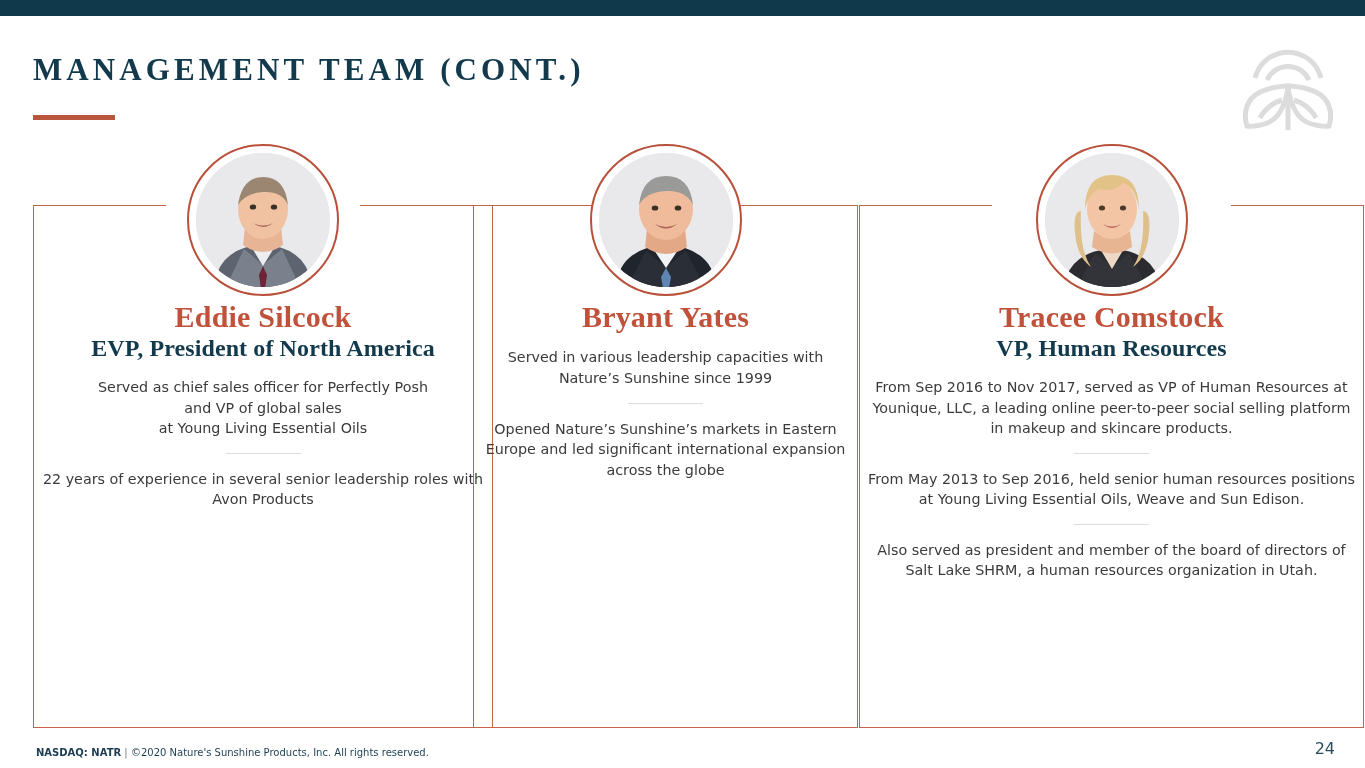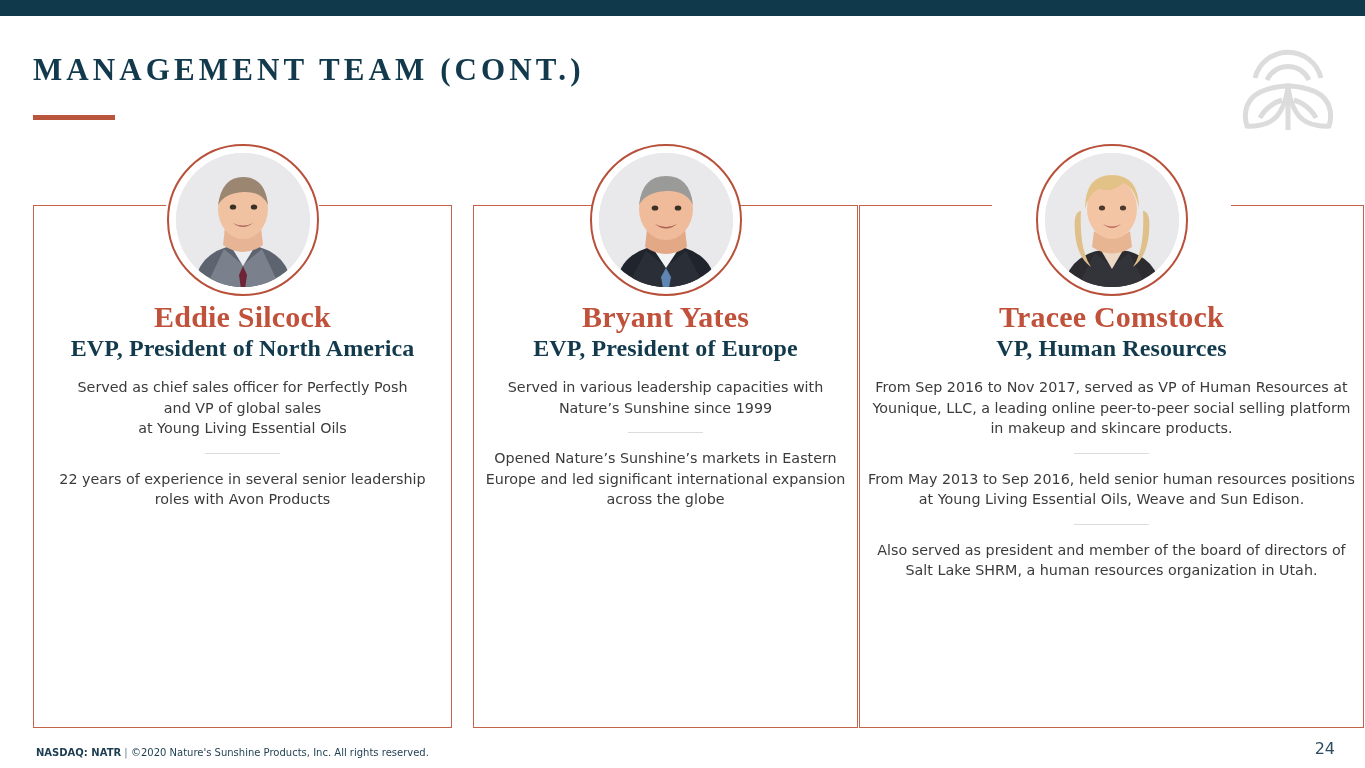--- a/index.html
+++ b/index.html
@@ -31,21 +31,21 @@
   }
   
   .logo{
     position:absolute;right:22px;top:26px;width:110px;height:106px;
     opacity:1;
   }
   
   .card{
     position:absolute;top:205px;height:523px;
   }
-  .card-1{left:33px;width:419px;}
+  .card-1{left:33px;width:460px;}
   .card-2{left:473px;width:385px;}
   .card-3{left:859px;width:505px;}
 
   
   .bd{position:absolute;background:#C4624B;}
   .bd-left{left:0;top:0;width:1px;height:523px;}
   .bd-right{right:0;top:0;width:1px;height:523px;}
   .bd-bottom{left:0;bottom:0;width:100%;height:1px;}
   .bd-top-l{left:0;top:0;height:1px;width:133px;}
   .bd-top-r{right:0;top:0;height:1px;width:133px;}
@@ -198,21 +198,20 @@
         <path d="M40 52 q3 -29 27 -29 q24 0 27 29 q-7 -15 -27 -14 q-20 1 -27 14 Z" fill="#9a9a98"></path>
         <ellipse cx="56" cy="55" rx="3.3" ry="2.6" fill="#3a3026"></ellipse>
         <ellipse cx="79" cy="55" rx="3.3" ry="2.6" fill="#3a3026"></ellipse>
         <path d="M56 71 q11 9 22 0 q-11 6 -22 0 Z" fill="#ac6357"></path>
       </svg>
     </div>
   </div>
 
   <div class="card-inner">
     <div class="person-name">Bryant Yates</div>
-    <div class="person-title">EVP, President of Europe</div>
     <p class="bio bio-first">Served in various leadership capacities with Nature’s Sunshine since 1999</p>
     <div class="para-div"></div>
     <p class="bio">Opened Nature’s Sunshine’s markets in Eastern Europe and led significant international expansion across the globe</p>
   </div>
 </div>
 
 <div class="card card-3">
   <div class="bd bd-left"></div>
   <div class="bd bd-right"></div>
   <div class="bd bd-bottom"></div>

